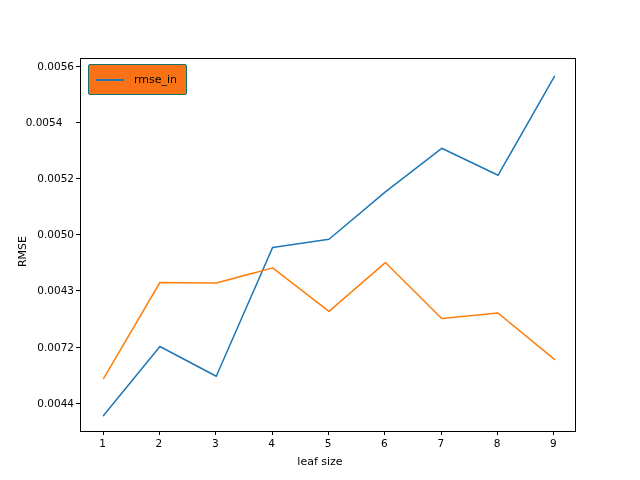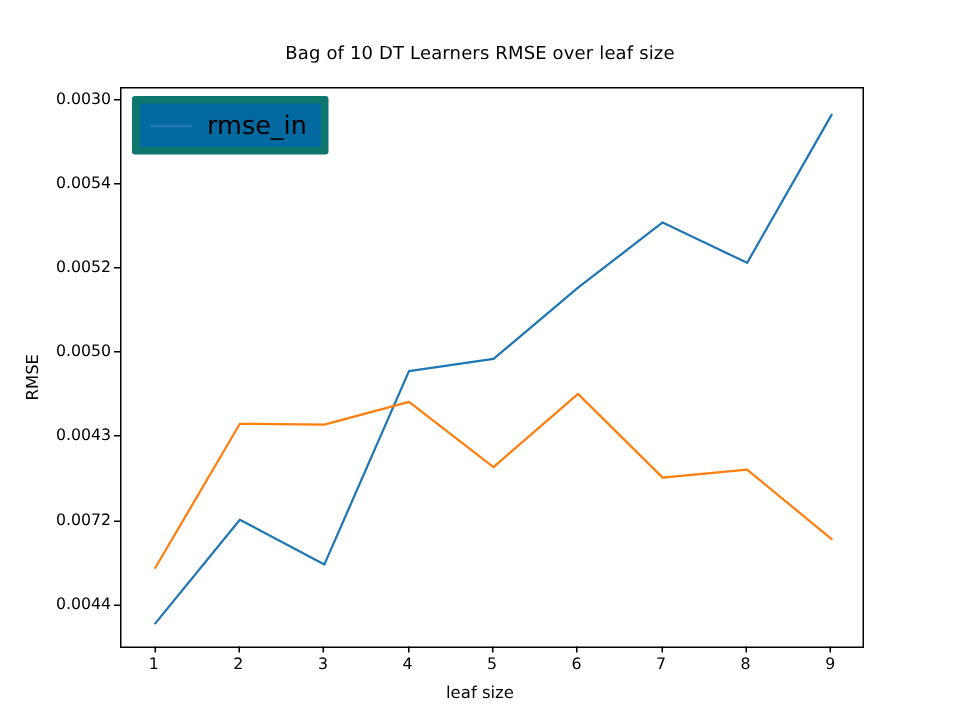--- a/index.html
+++ b/index.html
@@ -97,25 +97,25 @@
     text-align: center;
     font-size: 11px;
     color: #000000;
     transform: rotate(-90deg);
     transform-origin: center center;
   }
   #legend {
     position: absolute;
     left: 88px;
     top: 64px;
-    background: #0369a1;
-    border: 5px solid #0f766e;
+    background: #f97316;
+    border: 1px solid #0f766e;
     border-radius: 2px;
     padding: 6px 9px 6px 7px;
-    font-size: 17px;
+    font-size: 11px;
     color: #000000;
   }
   .legend-row {
     display: flex;
     align-items: center;
     height: 17px;
   }
   .legend-swatch {
     width: 28px;
     height: 2px;
@@ -124,39 +124,38 @@
   }
   .legend-text {
     white-space: nowrap;
   }
 </style>
 </head>
 <body>
 
 <div id="figure">
 
-  <div id="chart-title">Bag of 10 DT Learners RMSE over leaf size</div>
 
   <div id="ylabel">RMSE</div>
   <div id="xlabel">leaf size</div>
 
   <div id="y-ticks">
       <div class="tick-label-y" style="top: 402.799px;">0.0044</div>
       <div class="tick-mark-y" style="top: 402.799px;"></div>
       <div class="tick-label-y" style="top: 346.643px;">0.0072</div>
       <div class="tick-mark-y" style="top: 346.643px;"></div>
       <div class="tick-label-y" style="top: 290.486px;">0.0043</div>
       <div class="tick-mark-y" style="top: 290.486px;"></div>
       <div class="tick-label-y" style="top: 234.33px;">0.0050</div>
       <div class="tick-mark-y" style="top: 234.33px;"></div>
       <div class="tick-label-y" style="top: 178.174px;">0.0052</div>
       <div class="tick-mark-y" style="top: 178.174px;"></div>
-      <div class="tick-label-y" style="top: 122.018px;">0.0054</div>
+      <div class="tick-label-y" style="top: 122.018px; text-align: center;">0.0054</div>
       <div class="tick-mark-y" style="top: 122.018px;"></div>
-      <div class="tick-label-y" style="top: 65.8619px;">0.0030</div>
+      <div class="tick-label-y" style="top: 65.8619px;">0.0056</div>
       <div class="tick-mark-y" style="top: 65.8619px;"></div>
     </div>
   <div id="x-ticks">
       <div class="tick-label-x" style="left: 102.545px;">1</div>
       <div class="tick-mark-x" style="left: 102.545px;"></div>
       <div class="tick-label-x" style="left: 158.909px;">2</div>
       <div class="tick-mark-x" style="left: 158.909px;"></div>
       <div class="tick-label-x" style="left: 215.273px;">3</div>
       <div class="tick-mark-x" style="left: 215.273px;"></div>
       <div class="tick-label-x" style="left: 271.636px;">4</div>

